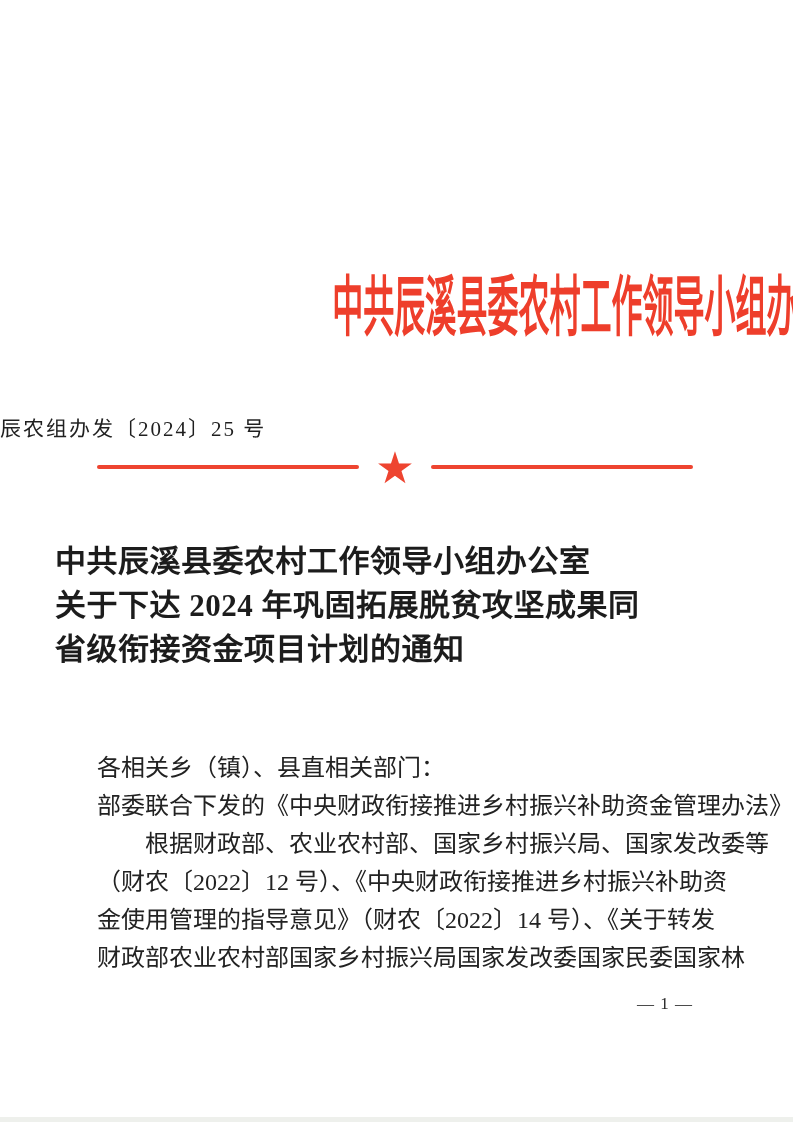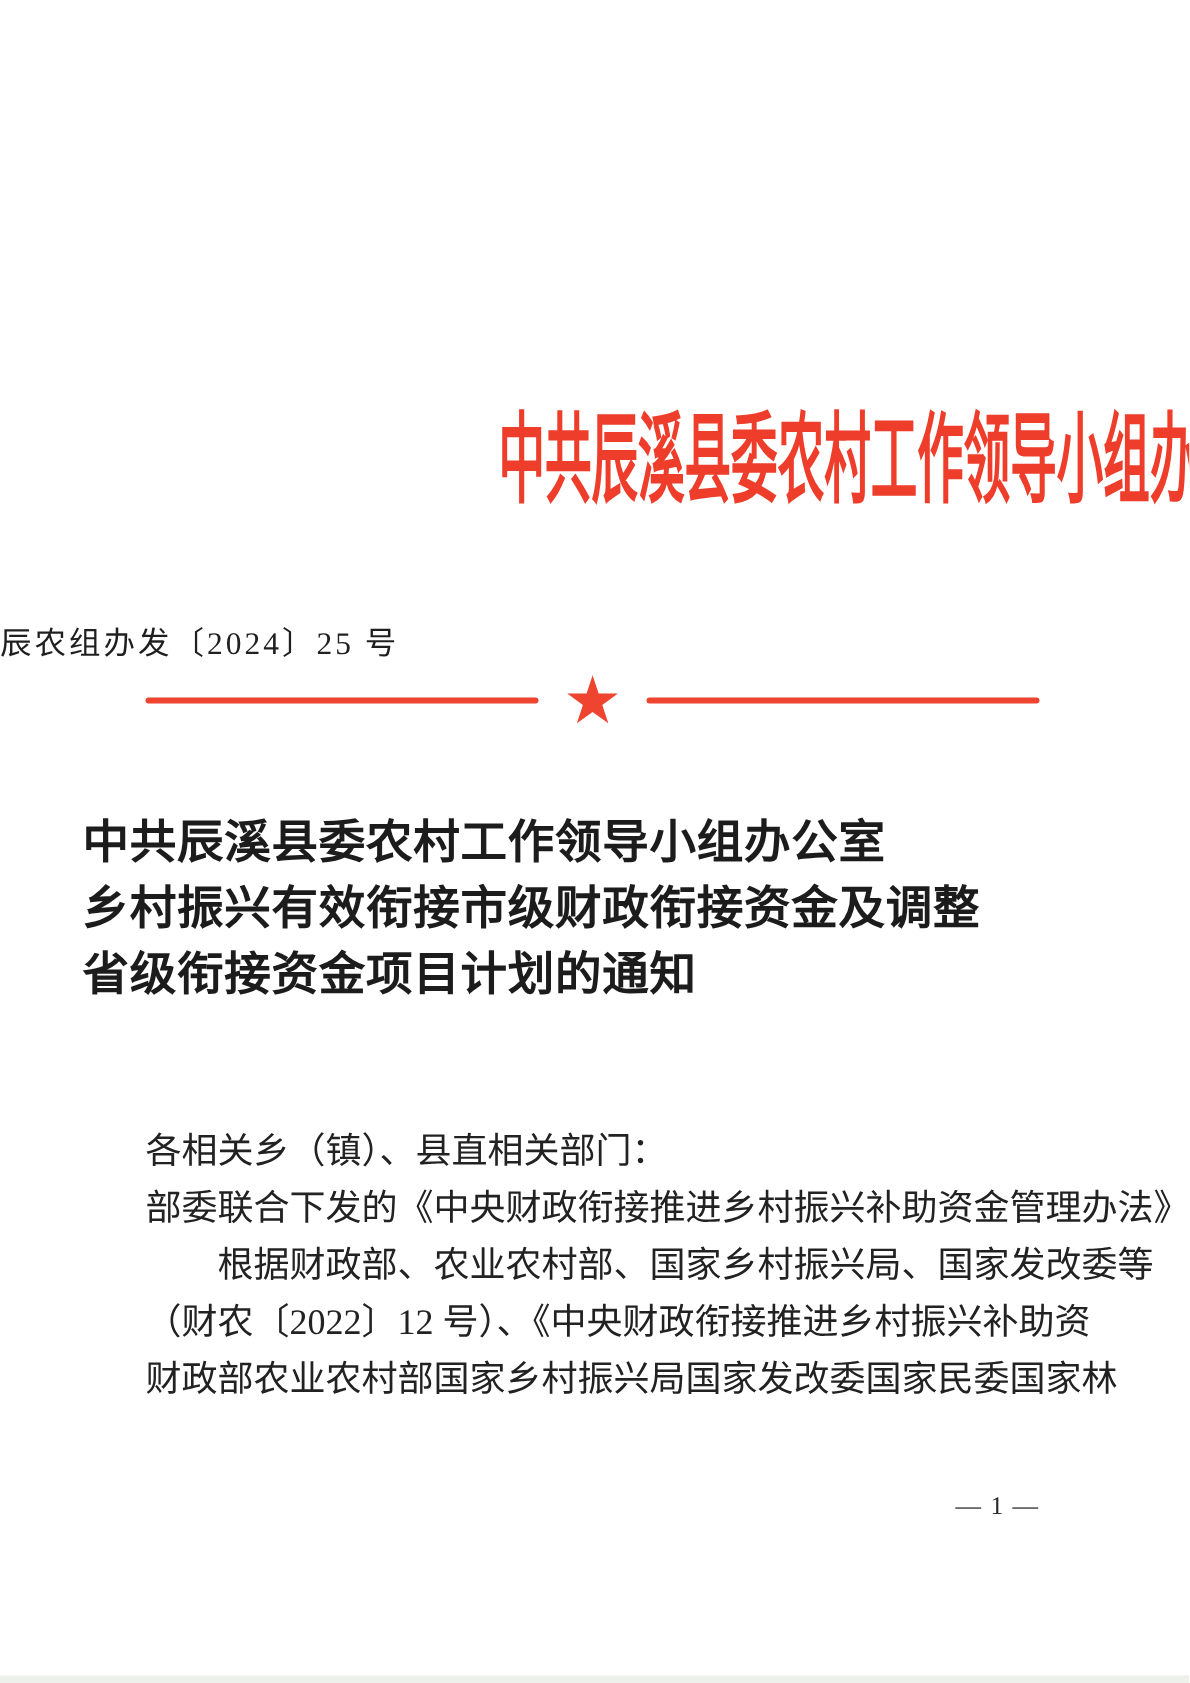--- a/index.html
+++ b/index.html
@@ -142,29 +142,30 @@
   <div class="doc-number">辰农组办发〔2024〕25 号</div>
 
   <div class="red-rule">
     <span class="seg"></span>
     <span class="star">★</span>
     <span class="seg"></span>
   </div>
 
   <div class="doc-title">
     <div>中共辰溪县委农村工作领导小组办公室</div>
-    <div>乡村振兴有效衔接市级财政衔接资金及调整</div>
+    <div>关于下达 2024 年巩固拓展脱贫攻坚成果同</div>
     <div>省级衔接资金项目计划的通知</div>
   </div>
 
   <div class="body-text">
     <div class="line salutation">各相关乡（镇）、县直相关部门：</div>
     <div class="line">部委联合下发的《中央财政衔接推进乡村振兴补助资金管理办法》</div>
     <div class="line first-line">根据财政部、农业农村部、国家乡村振兴局、国家发改委等</div>
     <div class="line">（财农〔2022〕12 号）、《中央财政衔接推进乡村振兴补助资</div>
+    <div class="line">金使用管理的指导意见》（财农〔2022〕14 号）、《关于转发</div>
     <div class="line">财政部农业农村部国家乡村振兴局国家发改委国家民委国家林</div>
   </div>
 
   <div class="page-number">— 1 —</div>
 
   <div class="scan-edge"></div>
 
 </div>
 
 </body></html>

